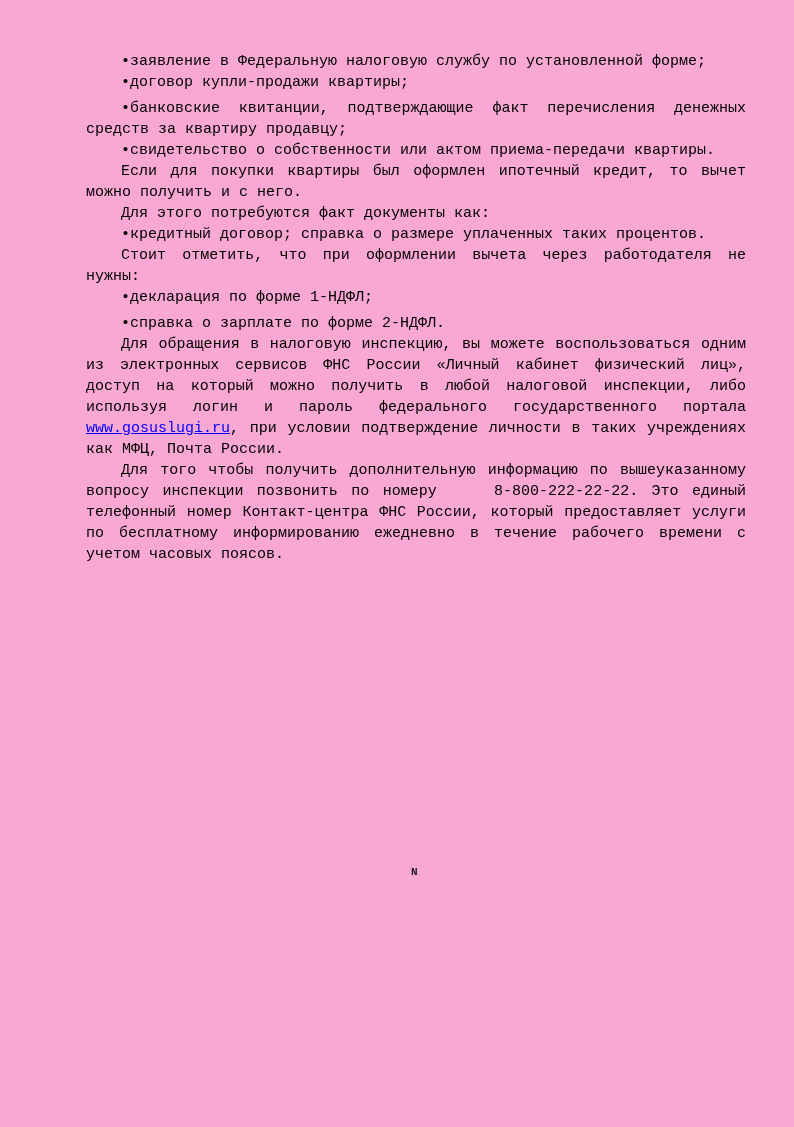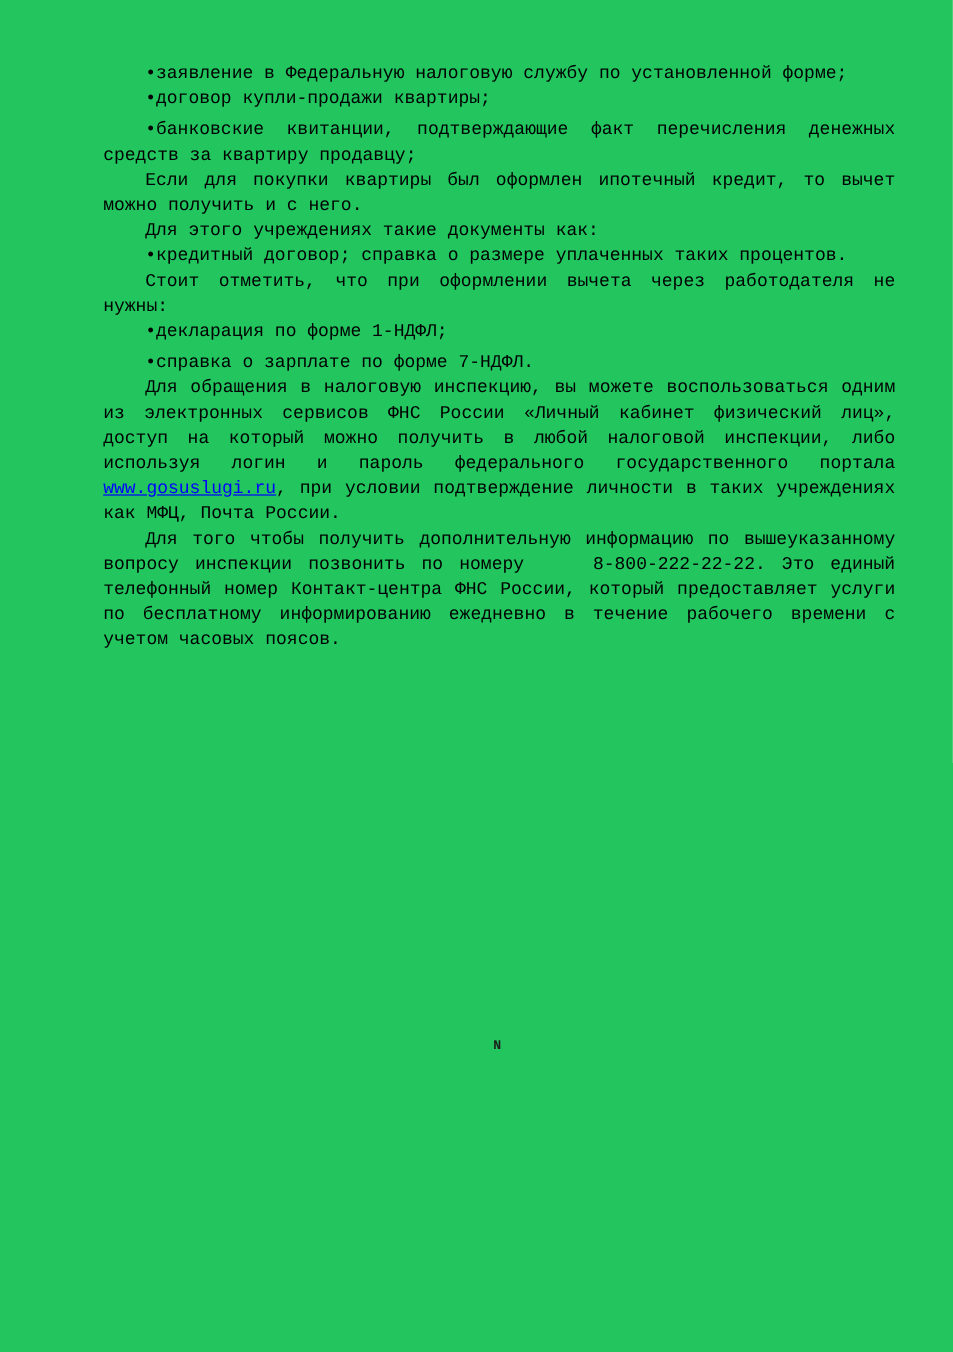--- a/index.html
+++ b/index.html
@@ -12,21 +12,21 @@
     height: 1127px;
     position: relative;
     overflow: hidden;
     font-family: "Liberation Mono", "DejaVu Sans Mono", monospace;
   }
   .page {
     position: absolute;
     left: 0; top: 0;
     width: 794px;
     height: 1127px;
-    background: #22c55e;
+    background: #f9a8d4;
   }
   .doc {
     position: absolute;
     left: 86px;
     top: 51px;
     width: 660px;
     font-size: 15px;
     line-height: 21px;
     color: #000000;
   }
@@ -61,23 +61,24 @@
   }
 </style>
 </head>
 <body>
 
 <div class="page">
   <div class="doc">
       <p class="para"><span class="bullet-marker">•</span><span>заявление в Федеральную налоговую службу по установленной форме;</span></p>
       <p class="para"><span class="bullet-marker">•</span><span>договор купли-продажи квартиры;</span></p>
       <p class="para spaced"><span class="bullet-marker">•</span><span>банковские квитанции, подтверждающие факт перечисления денежных средств за квартиру продавцу;</span></p>
+      <p class="para"><span class="bullet-marker">•</span><span>свидетельство о собственности или актом приема-передачи квартиры.</span></p>
       <p class="para"><span>Если для покупки квартиры был оформлен ипотечный кредит, то вычет можно получить и с него.</span></p>
-      <p class="para"><span>Для этого учреждениях такие документы как:</span></p>
+      <p class="para"><span>Для этого потребуются факт документы как:</span></p>
       <p class="para"><span class="bullet-marker">•</span><span>кредитный договор; справка о размере уплаченных таких процентов.</span></p>
       <p class="para"><span>Стоит отметить, что при оформлении вычета через работодателя не нужны:</span></p>
       <p class="para"><span class="bullet-marker">•</span><span>декларация по форме 1-НДФЛ;</span></p>
-      <p class="para spaced"><span class="bullet-marker">•</span><span>справка о зарплате по форме 7-НДФЛ.</span></p>
+      <p class="para spaced"><span class="bullet-marker">•</span><span>справка о зарплате по форме 2-НДФЛ.</span></p>
       <p class="para"><span>Для обращения в налоговую инспекцию, вы можете воспользоваться одним из электронных сервисов ФНС России «Личный кабинет физический лиц», доступ на который можно получить в любой налоговой инспекции, либо используя логин и пароль федерального государственного портала </span><a href="#" class="link">www.gosuslugi.ru</a><span>, при условии подтверждение личности в таких учреждениях как МФЦ, Почта России.</span></p>
       <p class="para"><span>Для того чтобы получить дополнительную информацию по вышеуказанному вопросу инспекции позвонить по номеру </span><span class="nowrap">8-800-222-22-22.</span><span> Это единый телефонный номер Контакт-центра ФНС России, который предоставляет услуги по бесплатному информированию ежедневно в течение рабочего времени с учетом часовых поясов.</span></p>
     </div>
   <div class="footer-mark">N</div>
 </div>
 
 </body></html>

